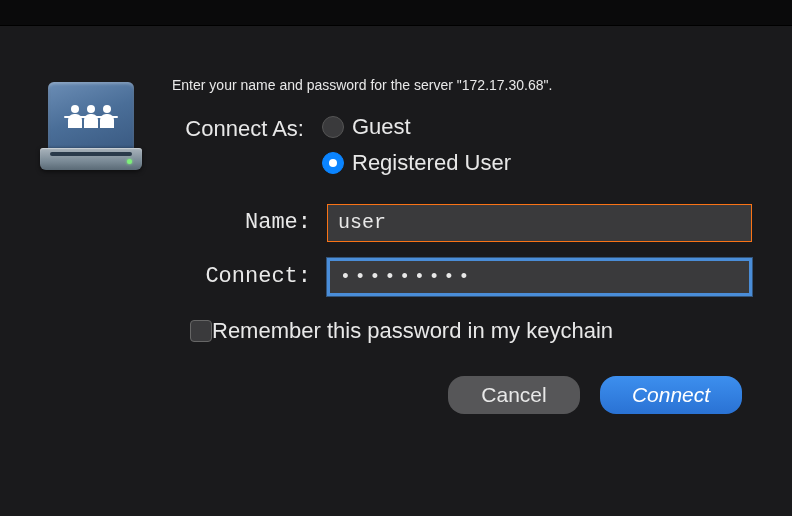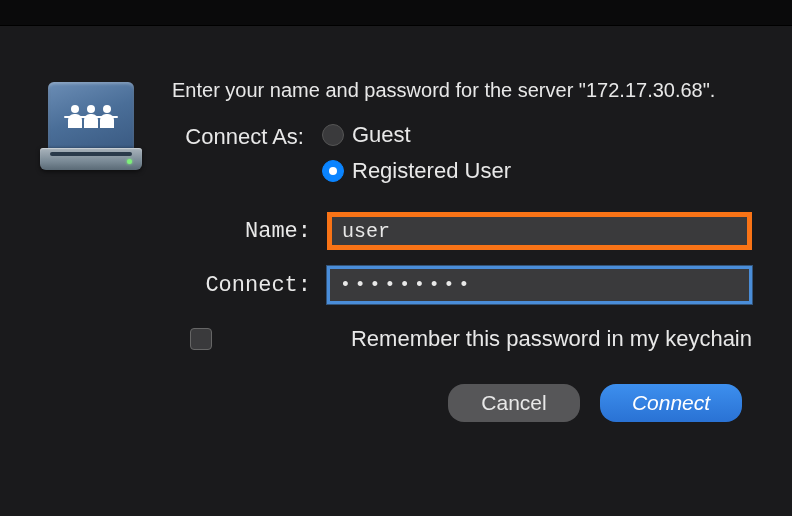--- a/index.html
+++ b/index.html
@@ -105,21 +105,21 @@
       width: 5px;
       height: 5px;
       background: #7ef07a;
       border-radius: 50%;
       box-shadow: 0 0 3px #7ef07a;
     }
     .content-col {
       flex: 1;
     }
     .prompt-text {
-      font-size: 20px;
+      font-size: 14px;
       line-height: 1.4;
       color: #e8e8e8;
       margin-bottom: 18px;
     }
     .form-row {
       display: flex;
       align-items: flex-start;
       margin-bottom: 8px;
     }
     .form-label {
@@ -182,41 +182,40 @@
       text-align: right;
       font-size: 22px;
       padding-right: 16px;
       color: #e8e8e8;
     }
     .text-input {
       flex: 1;
       max-width: 425px;
       height: 38px;
       background: #3a3a3c;
-      border: 5px solid #f97316;
+      border: 1px solid #f97316;
       border-radius: 0;
       color: #e8e8e8;
       font-size: 20px;
       padding: 0 10px;
       font-family: inherit;
     }
     .text-input.focused {
       border: 3px solid #4a8dd8;
       box-shadow: 0 0 0 1px rgba(74,141,216,0.5);
     }
     .password-dots {
       letter-spacing: 4px;
       font-size: 18px;
     }
     .checkbox-row {
       display: flex;
       align-items: center;
       margin-top: 22px;
       margin-left: 18px;
-      justify-content: space-between;
     }
     .checkbox {
       width: 22px;
       height: 22px;
       background: #3a3a3c;
       border: 1px solid #666;
       border-radius: 4px;
       cursor: pointer;
       flex-shrink: 0;
     }

